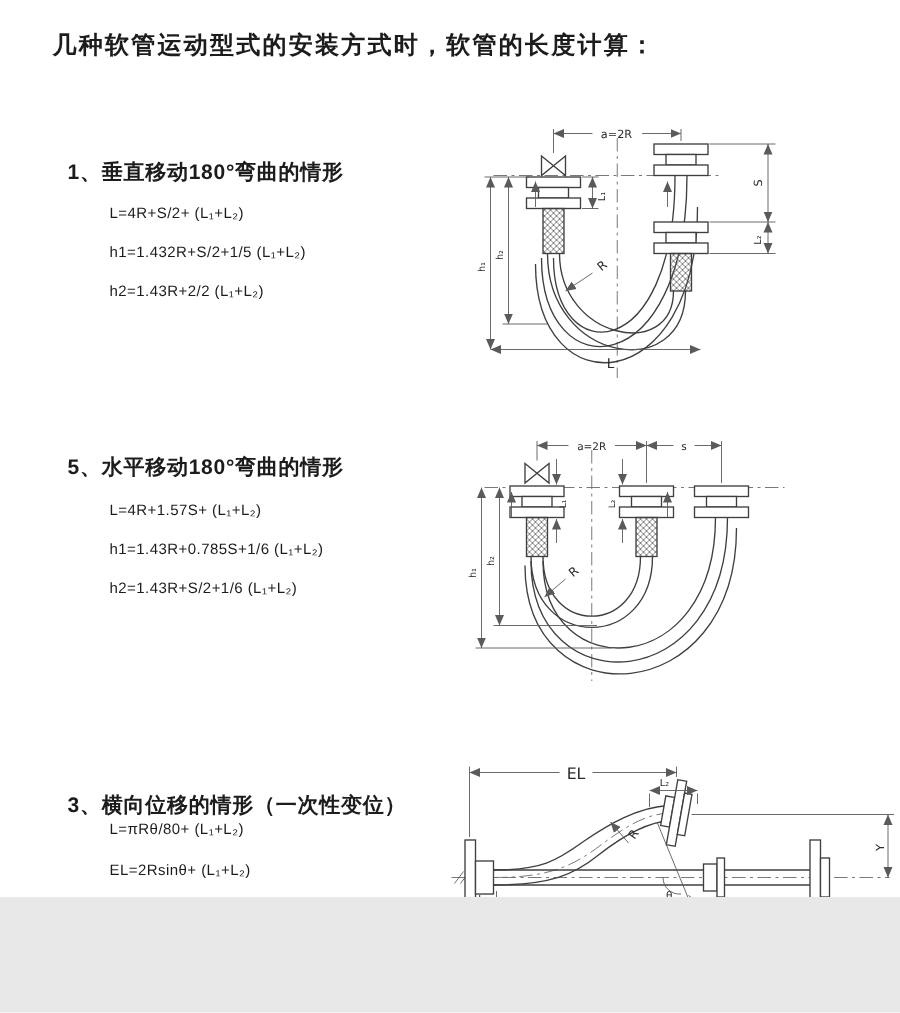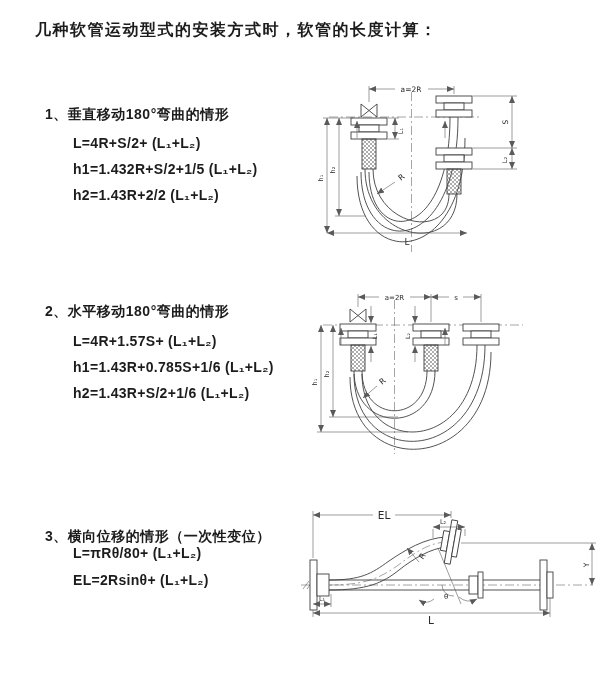--- a/index.html
+++ b/index.html
@@ -1,29 +1,29 @@
 <!DOCTYPE html>
 <html><head>
 <meta charset="utf-8">
 <style>
   html,body{margin:0;padding:0;background:#e8e8e8;}
   .page{
-    position:relative;width:600px;height:675px;background:#ffffff;
+    position:relative;width:600px;height:598px;background:#ffffff;
     font-family:"Liberation Sans","DejaVu Sans",sans-serif;color:#1c1c1c;
     overflow:hidden;margin:0 auto;
   }
   .doc-title{
     position:absolute;left:35px;top:20px;font-size:16px;font-weight:bold;
     letter-spacing:1.5px;white-space:nowrap;
   }
   .sec-heading{
     position:absolute;left:45px;font-size:14px;font-weight:bold;
     letter-spacing:0.5px;white-space:nowrap;text-align:center;
   }
-  .formulas{position:absolute;left:73px;font-size:14px;font-weight:700;}
+  .formulas{position:absolute;left:73px;font-size:10px;font-weight:400;}
   .formulas .f-line{height:26px;line-height:26px;white-space:nowrap;letter-spacing:0.3px;}
   .fo3 .f-line{height:27px;line-height:27px;}
   svg{position:absolute;}
   svg text{font-family:"DejaVu Sans","Liberation Sans",sans-serif;fill:#2a2a2a;}
   .dwg{stroke:#3f3f3f;stroke-width:0.9;fill:none;}
   .dwgf{stroke:#3f3f3f;stroke-width:0.9;fill:#ffffff;}
   .dim{stroke:#5a5a5a;stroke-width:0.6;fill:none;}
   .cl{stroke:#6a6a6a;stroke-width:0.6;fill:none;stroke-dasharray:9 3 2 3;}
   .hat{stroke:#3f3f3f;stroke-width:0.9;}
 </style>
@@ -34,21 +34,21 @@
 
   <div class="doc-title">几种软管运动型式的安装方式时，软管的长度计算：</div>
 
   <div class="sec-heading" style="top:106px">1、垂直移动180°弯曲的情形</div>
   <div class="formulas" style="top:130px">
     <div class="f-line">L=4R+S/2+ (L₁+L₂)</div>
     <div class="f-line">h1=1.432R+S/2+1/5 (L₁+L₂)</div>
     <div class="f-line">h2=1.43R+2/2 (L₁+L₂)</div>
   </div>
 
-  <div class="sec-heading" style="top:303px">2、水平移动180°弯曲的情形</div>
+  <div class="sec-heading" style="top:303px">5、水平移动180°弯曲的情形</div>
   <div class="formulas" style="top:328px">
     <div class="f-line">L=4R+1.57S+ (L₁+L₂)</div>
     <div class="f-line">h1=1.43R+0.785S+1/6 (L₁+L₂)</div>
     <div class="f-line">h2=1.43R+S/2+1/6 (L₁+L₂)</div>
   </div>
 
   <div class="sec-heading" style="top:528px">3、横向位移的情形（一次性变位）</div>
   <div class="formulas fo3" style="top:540px">
     <div class="f-line">L=πRθ/80+ (L₁+L₂)</div>
     <div class="f-line">EL=2Rsinθ+ (L₁+L₂)</div>

